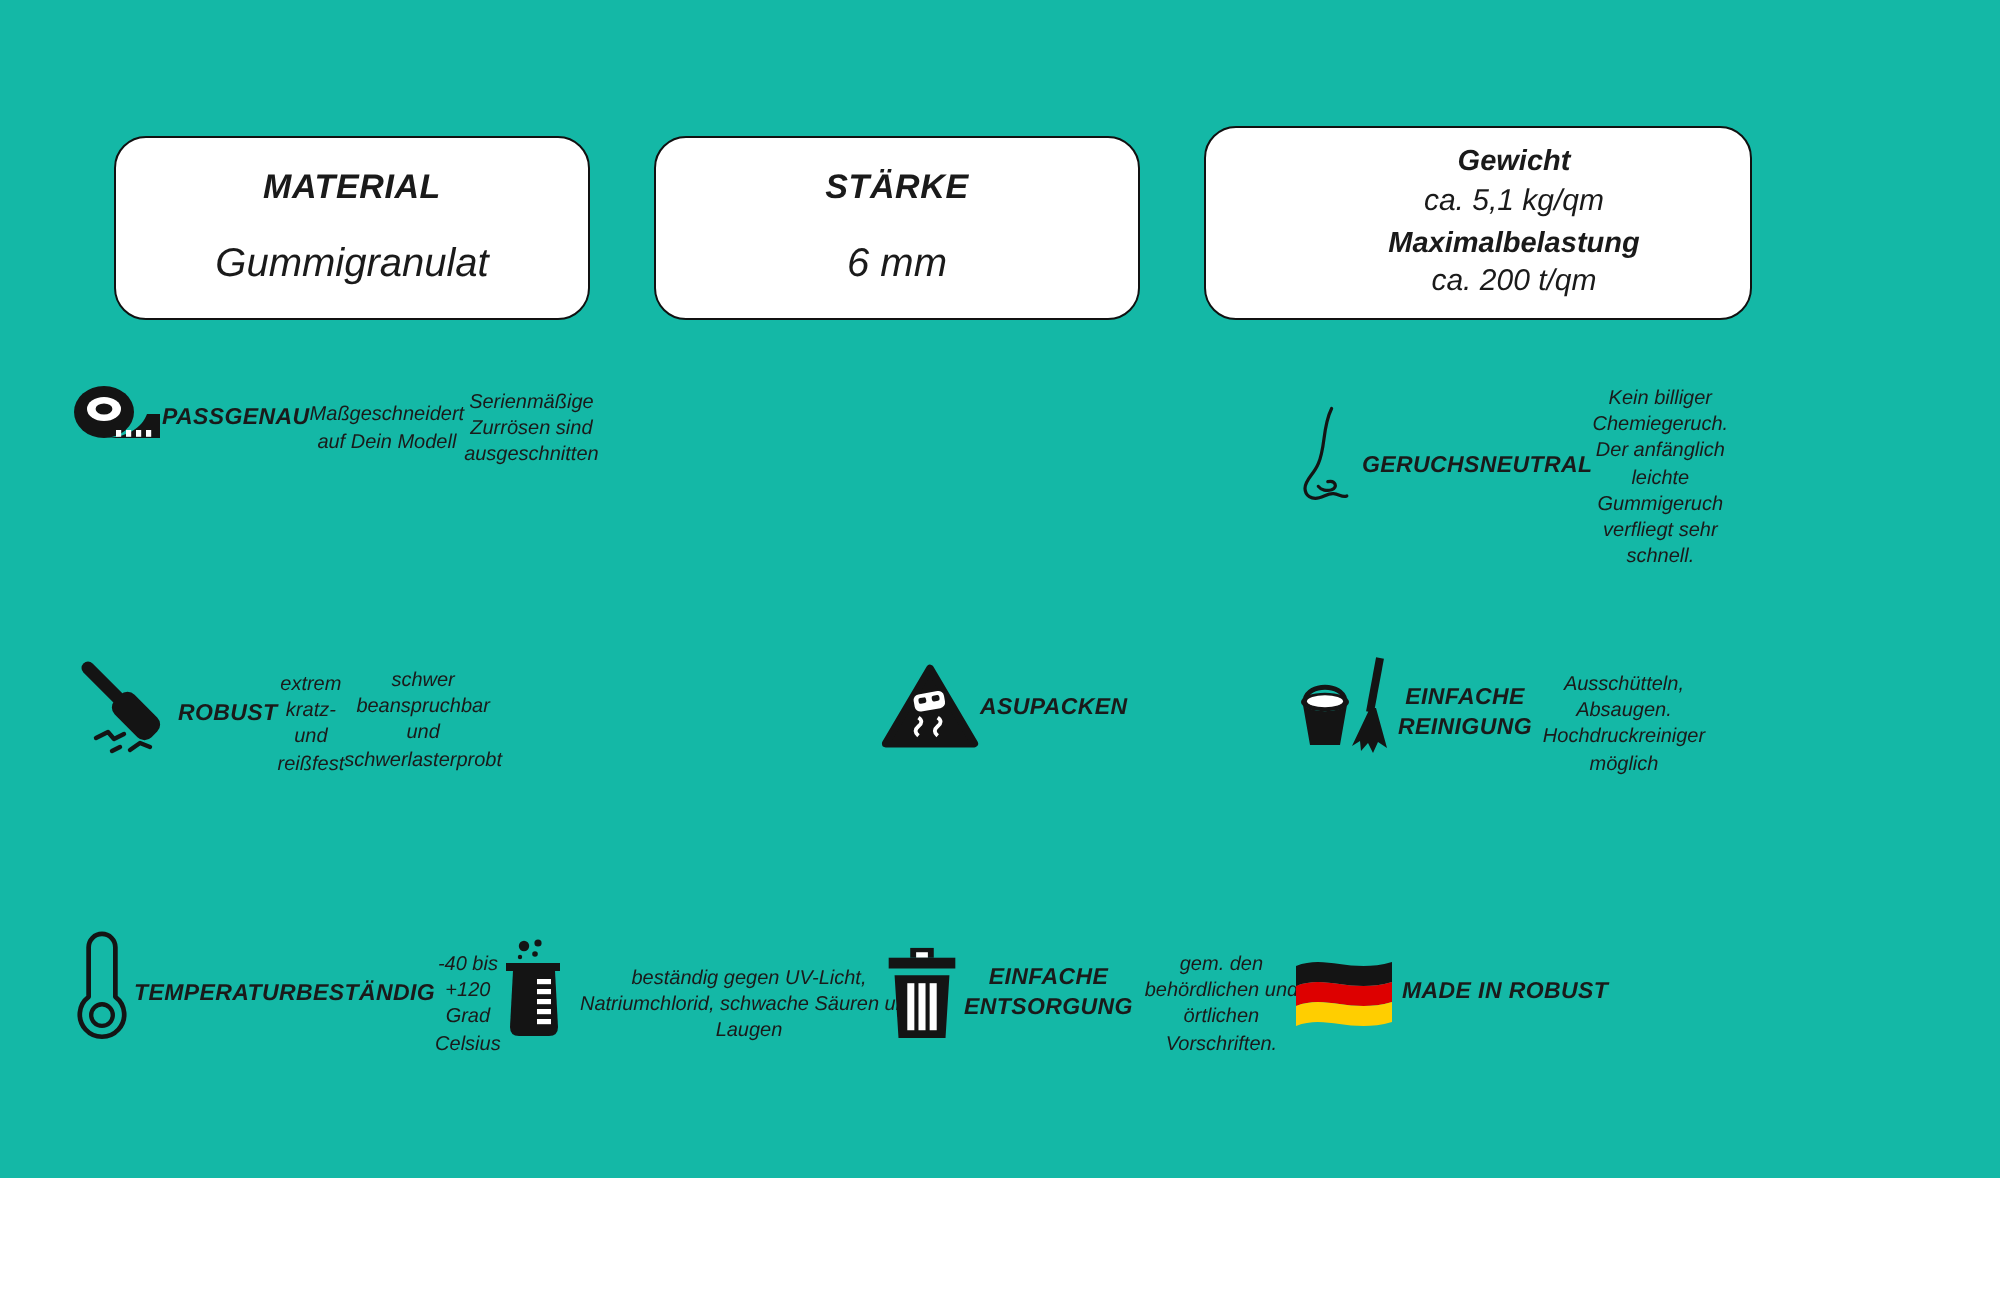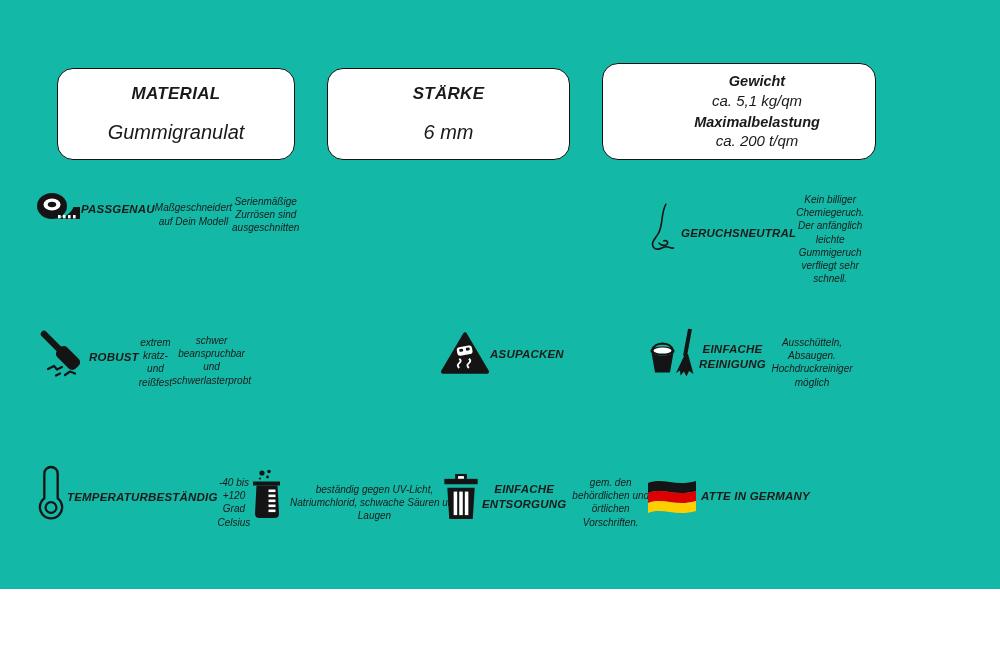--- a/index.html
+++ b/index.html
@@ -200,17 +200,17 @@
   </div>
 
   <div class="feature r3 c4">
     <div class="icon-wrap">
       <svg width="58" height="42" viewBox="0 0 58 42">
         <path d="M5 5 C20 -1 32 9 53 3 L53 13 C32 19 20 9 5 15 Z" fill="#141414"></path>
         <path d="M5 15 C20 9 32 19 53 13 L53 23 C32 29 20 19 5 25 Z" fill="#dd0000"></path>
         <path d="M5 25 C20 19 32 29 53 23 L53 33 C32 39 20 29 5 35 Z" fill="#ffce00"></path>
       </svg>
     </div>
-    <div class="f-title">ATTE IN GERMANY</div>
+    <div class="f-title">MADE IN ROBUST</div>
   </div>
 
 
 </div>
 
 </body></html>

